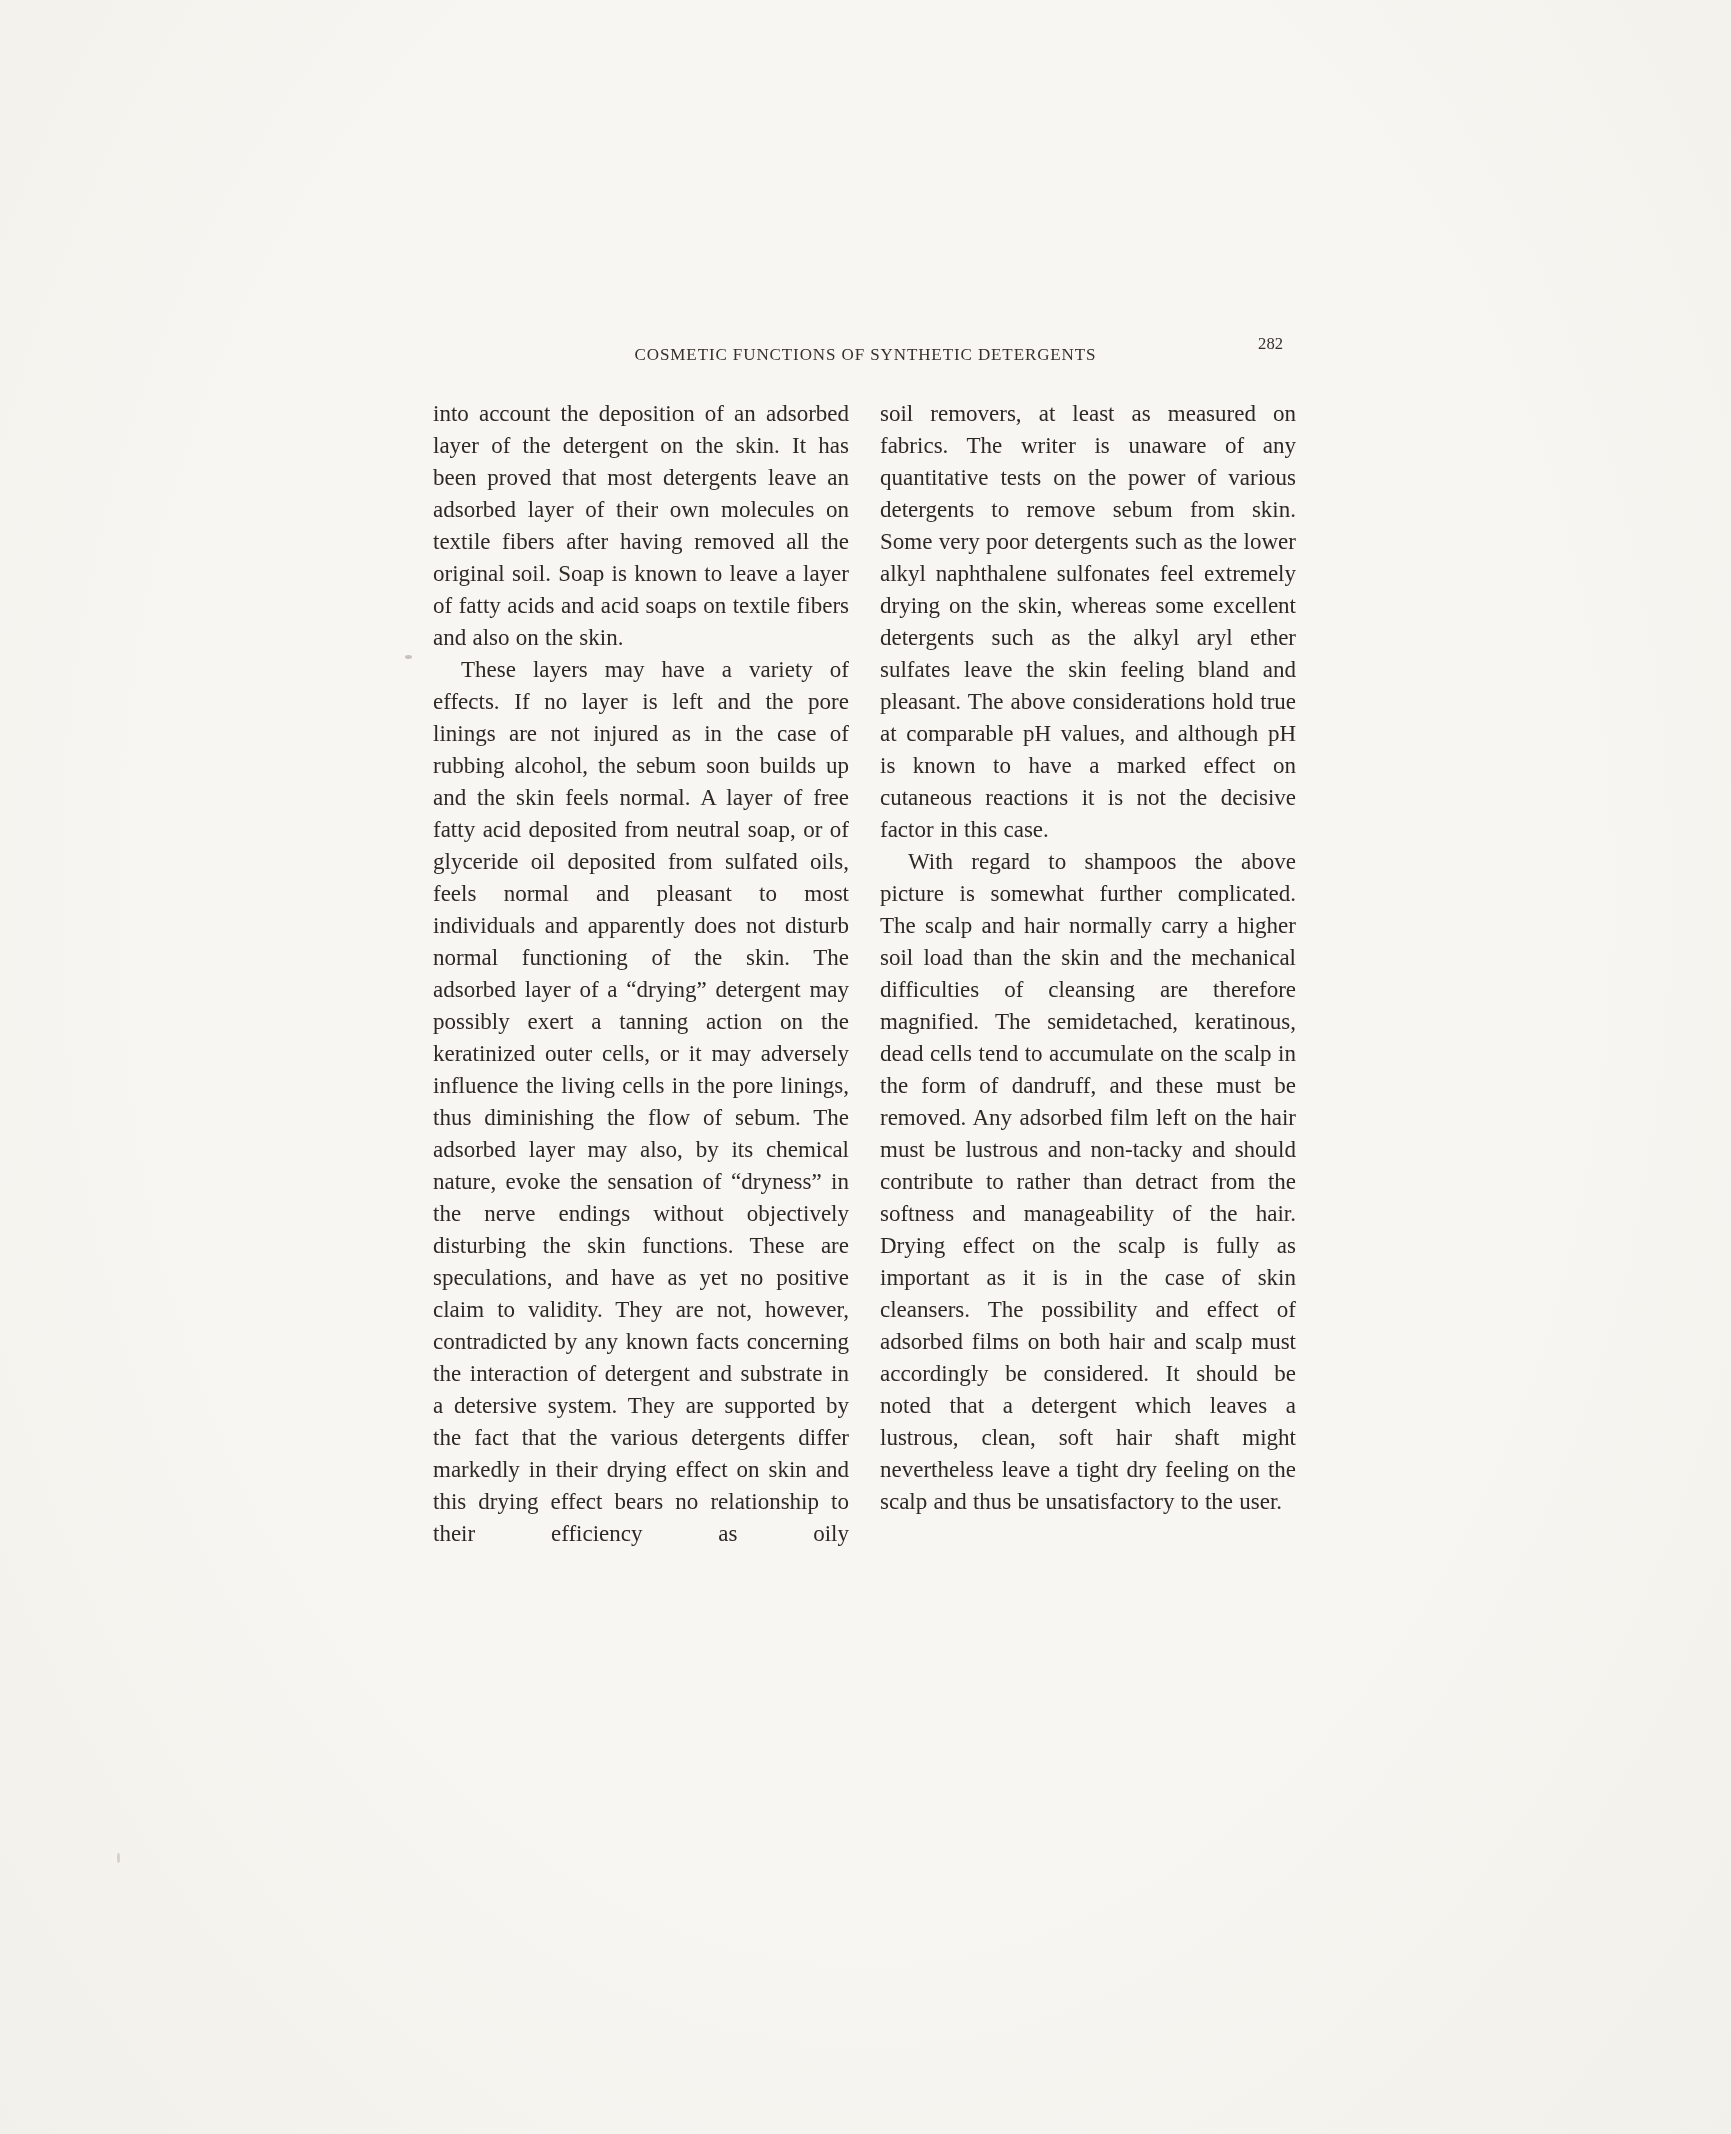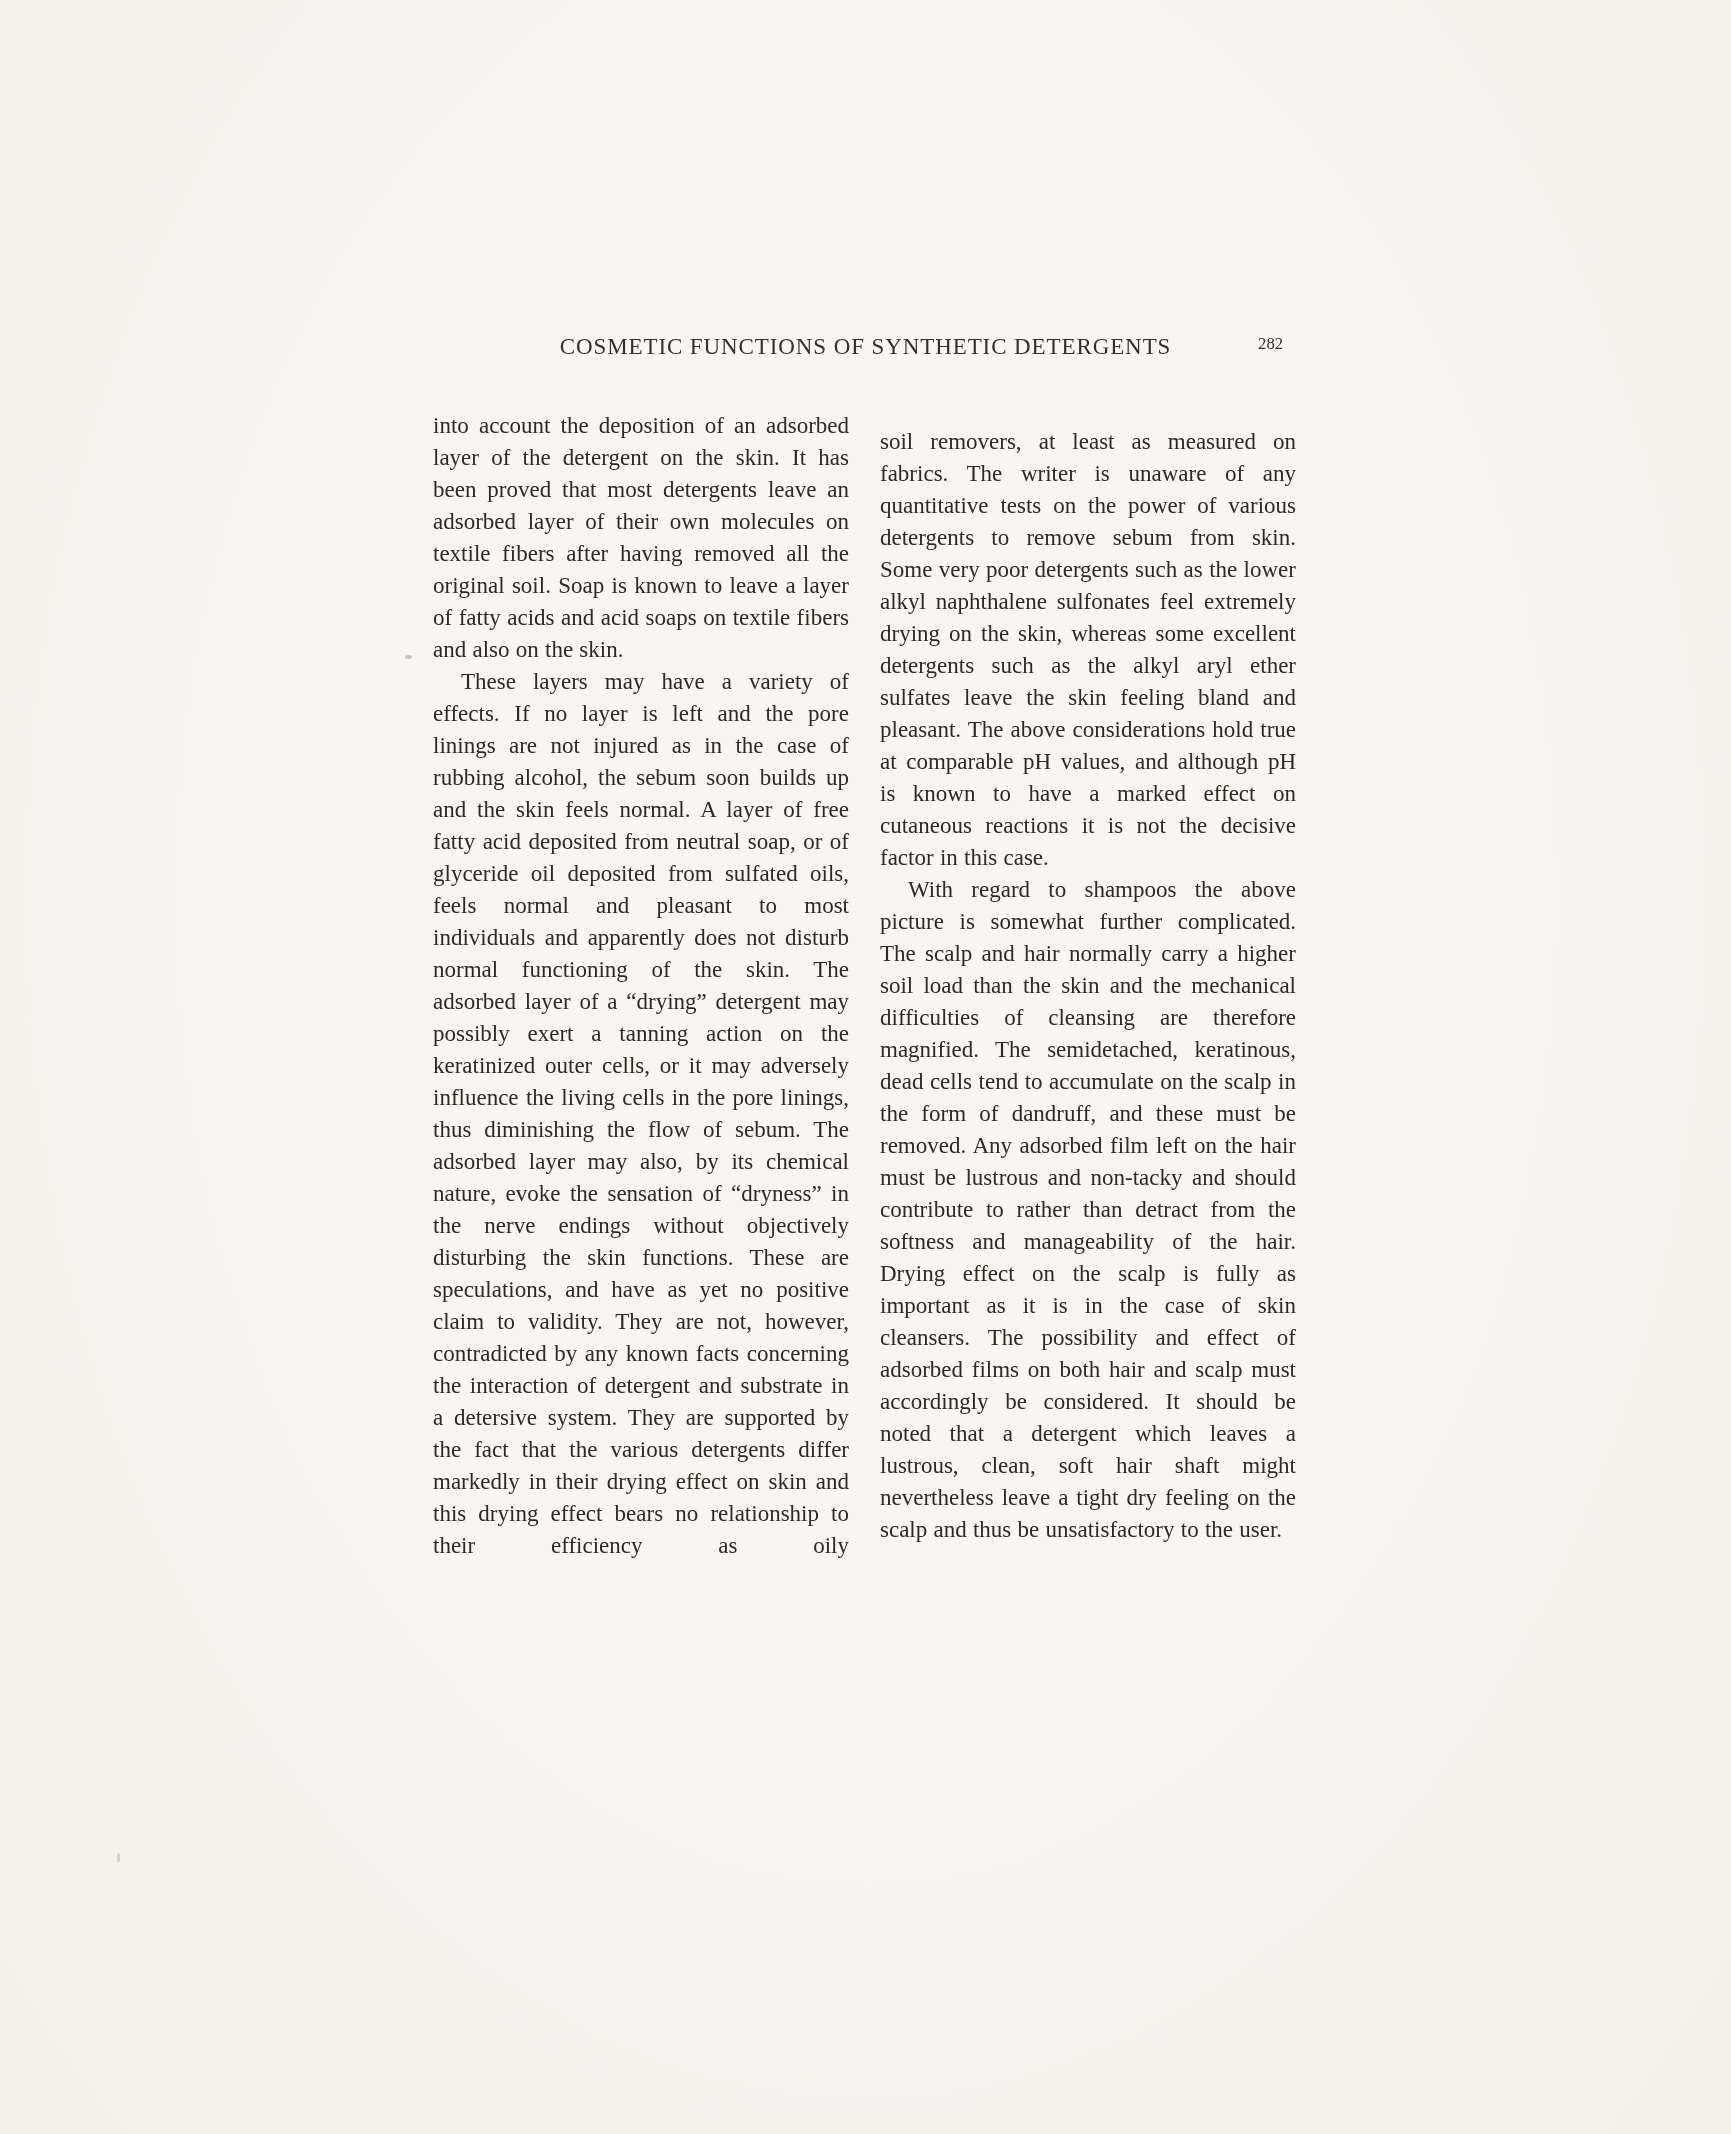--- a/index.html
+++ b/index.html
@@ -22,38 +22,37 @@
     width: 865px;
   }
   .page-header {
     position: relative;
     height: 26.5px;
   }
   .header-title {
     position: absolute;
     left: 50%;
     transform: translateX(-50%);
-    top: 1px;
-    font-size: 23px;
+    top: 12px;
+    font-size: 17px;
     letter-spacing: 0.9px;
     white-space: nowrap;
     color: #34302a;
   }
   .header-page-num {
     position: absolute;
     right: 15px;
     top: 0.9px;
     font-size: 16.6px;
     color: #34302a;
   }
   .columns {
     display: flex;
     gap: 31px;
-    margin-top: 50px;
-    align-items: center;
+    margin-top: 38px;
   }
   .column {
     width: 416px;
   }
   .column p {
     margin: 0;
     font-size: 23px;
     line-height: 32px;
     text-align: justify;
     word-spacing: 0.5px;

